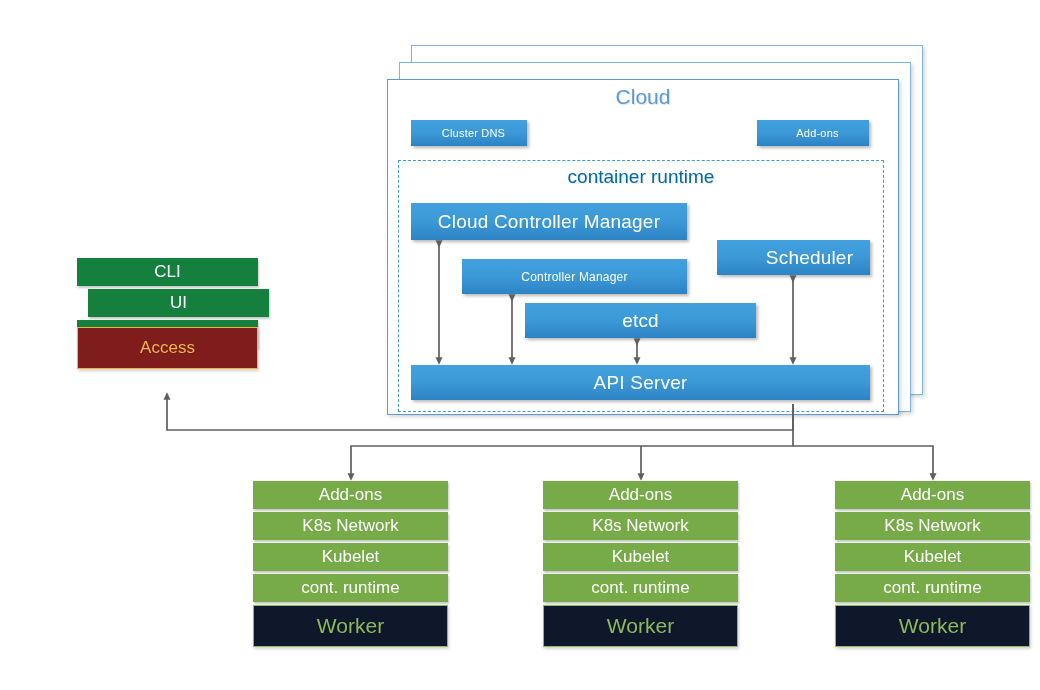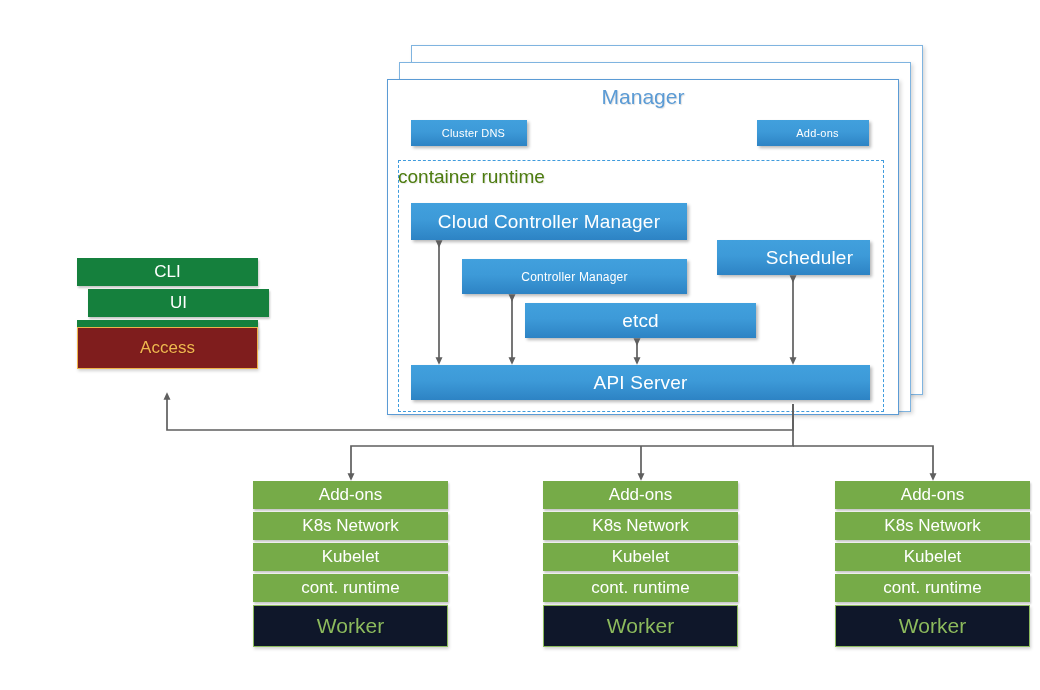--- a/index.html
+++ b/index.html
@@ -42,23 +42,23 @@
     text-shadow:1px 1px 1px rgba(0,0,0,0.12);
   }
   .dashbox{
     position:absolute;
     border:1.7px dashed #3f9bdd;
     background:transparent;
     box-sizing:border-box;
   }
   .runtime-title{
     position:absolute;
-    color:#4d7c0f;
+    color:#0369a1;
     font-size:19px;
-    text-align:left;
+    text-align:center;
     text-shadow:1px 1px 1px rgba(0,0,0,0.10);
   }
 
   
   .accesswrap{position:absolute;}
   .orangebar{
     position:absolute;
     background:#15803d;
     color:#ffffff;
     display:flex;align-items:center;justify-content:center;
@@ -106,21 +106,21 @@
 </style>
 </head>
 <body>
 
 <div id="stage">
 
   <div class="panel back" style="left:411px;top:45px;width:512px;height:350px;"></div>
   <div class="panel back" style="left:399px;top:62px;width:512px;height:350px;"></div>
   <div class="panel" style="left:387px;top:79px;width:512px;height:336px;"></div>
 
-  <div class="master-title" style="left:387px;top:85px;width:512px;">Manager</div>
+  <div class="master-title" style="left:387px;top:85px;width:512px;">Cloud</div>
 
   <div class="bluebox small" style="left:411px;top:120px;width:116px;height:26px;">Cluster DNS</div>
 
   <div class="bluebox small" style="left:757px;top:120px;width:112px;height:26px;">Add-ons</div>
 
   <div class="dashbox" style="left:398px;top:160px;width:486px;height:252px;"></div>
   <div class="runtime-title" style="left:398px;top:166px;width:486px;">container runtime</div>
 
   <div class="bluebox" style="left:411px;top:203px;width:276px;height:37px;font-size:19px;">Cloud Controller Manager</div>
 

